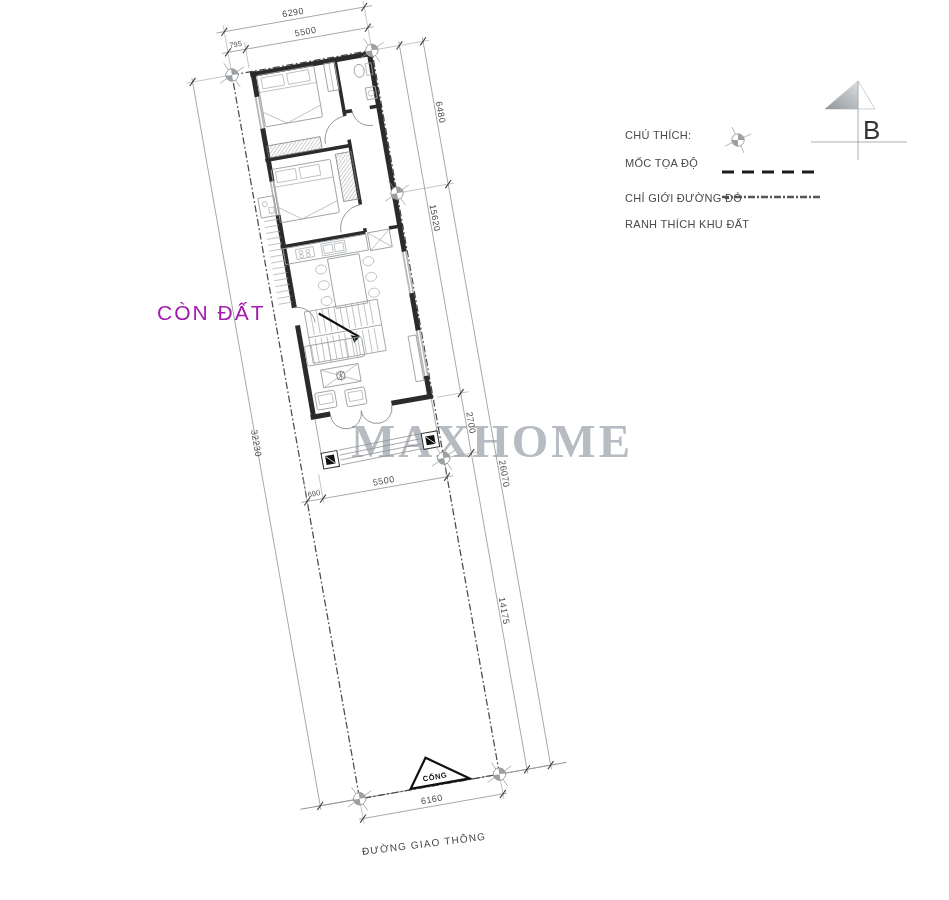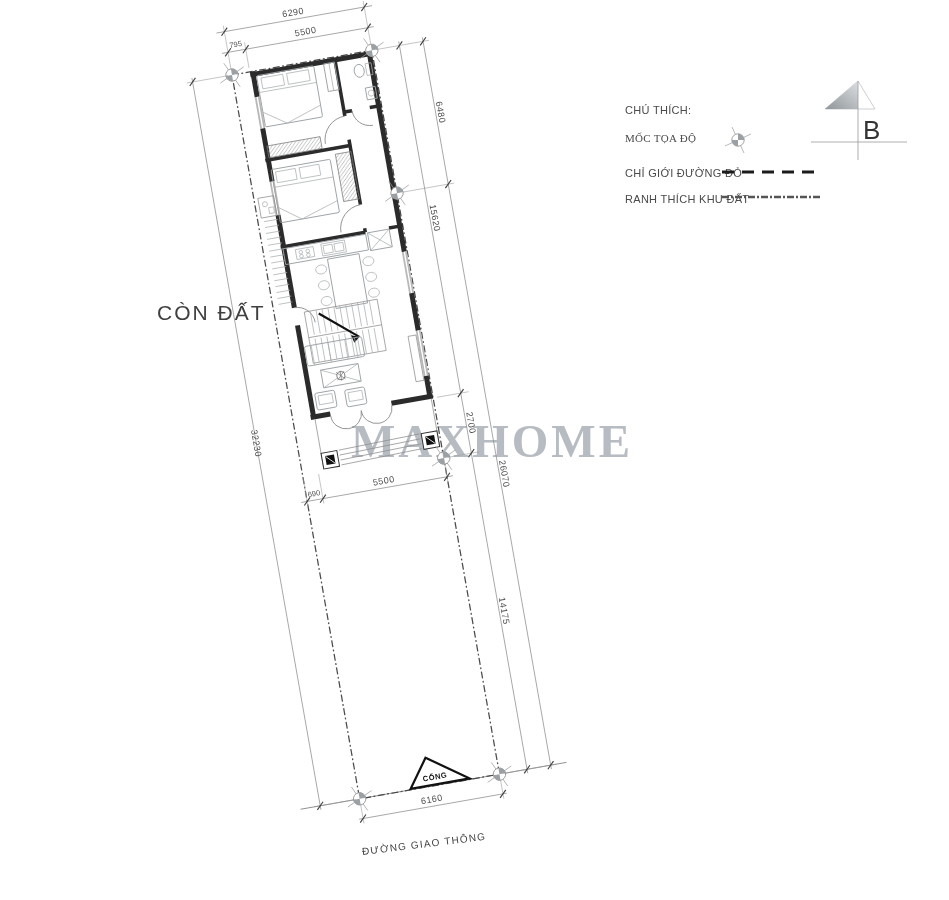--- a/index.html
+++ b/index.html
@@ -3,26 +3,26 @@
 <meta charset="utf-8">
 <style>
   html,body{margin:0;padding:0;background:#fff;}
   body{width:949px;height:900px;position:relative;overflow:hidden;
        font-family:"Liberation Sans",sans-serif;}
   .abs{position:absolute;}
   #watermark{left:351px;top:414px;z-index:1;
     font-family:"Liberation Serif",serif;font-weight:700;font-size:47px;
     letter-spacing:3px;color:#b7bcc2;}
   #plan-svg{left:0;top:0;z-index:2;}
-  #con-dat{left:157px;top:301px;z-index:3;font-size:21px;letter-spacing:2px;color:#404040;}
+  #con-dat{left:157px;top:301px;z-index:3;font-size:21px;letter-spacing:2px;color:#a21caf;}
   #road-label{left:362px;top:846px;z-index:3;font-size:10px;letter-spacing:1.2px;
     color:#3f3f3f;transform:rotate(-7deg);transform-origin:left center;white-space:nowrap;}
-  .legend-label{z-index:3;font-size:11px;letter-spacing:.3px;color:#4a4a4a;white-space:nowrap;}
+  .legend-label{z-index:3;font-size:11px;letter-spacing:.3px;color:#4a4a4a;white-space:nowrap;margin-top:25px;}
   #legend-title{left:625px;top:104px;}
-  #legend-l1{left:625px;top:132px;font-family:Liberation Serif, serif;}
+  #legend-l1{left:625px;top:132px;}
   #legend-l2{left:625px;top:167px;}
   #legend-l3{left:625px;top:193px;}
   #legend-icon1{left:720px;top:124px;z-index:3;}
   #legend-icon2{left:722px;top:168px;z-index:3;}
   #legend-icon3{left:722px;top:193px;z-index:3;}
   #north{left:805px;top:68px;z-index:3;}
   
   .bound{stroke:#4a4a4a;stroke-width:1.25;fill:none;stroke-dasharray:7 2.5 1.8 2.5;}
   .roadline{stroke:#7d7d7d;stroke-width:.8;}
   .wall{stroke:#2b2b2b;stroke-width:5;}

